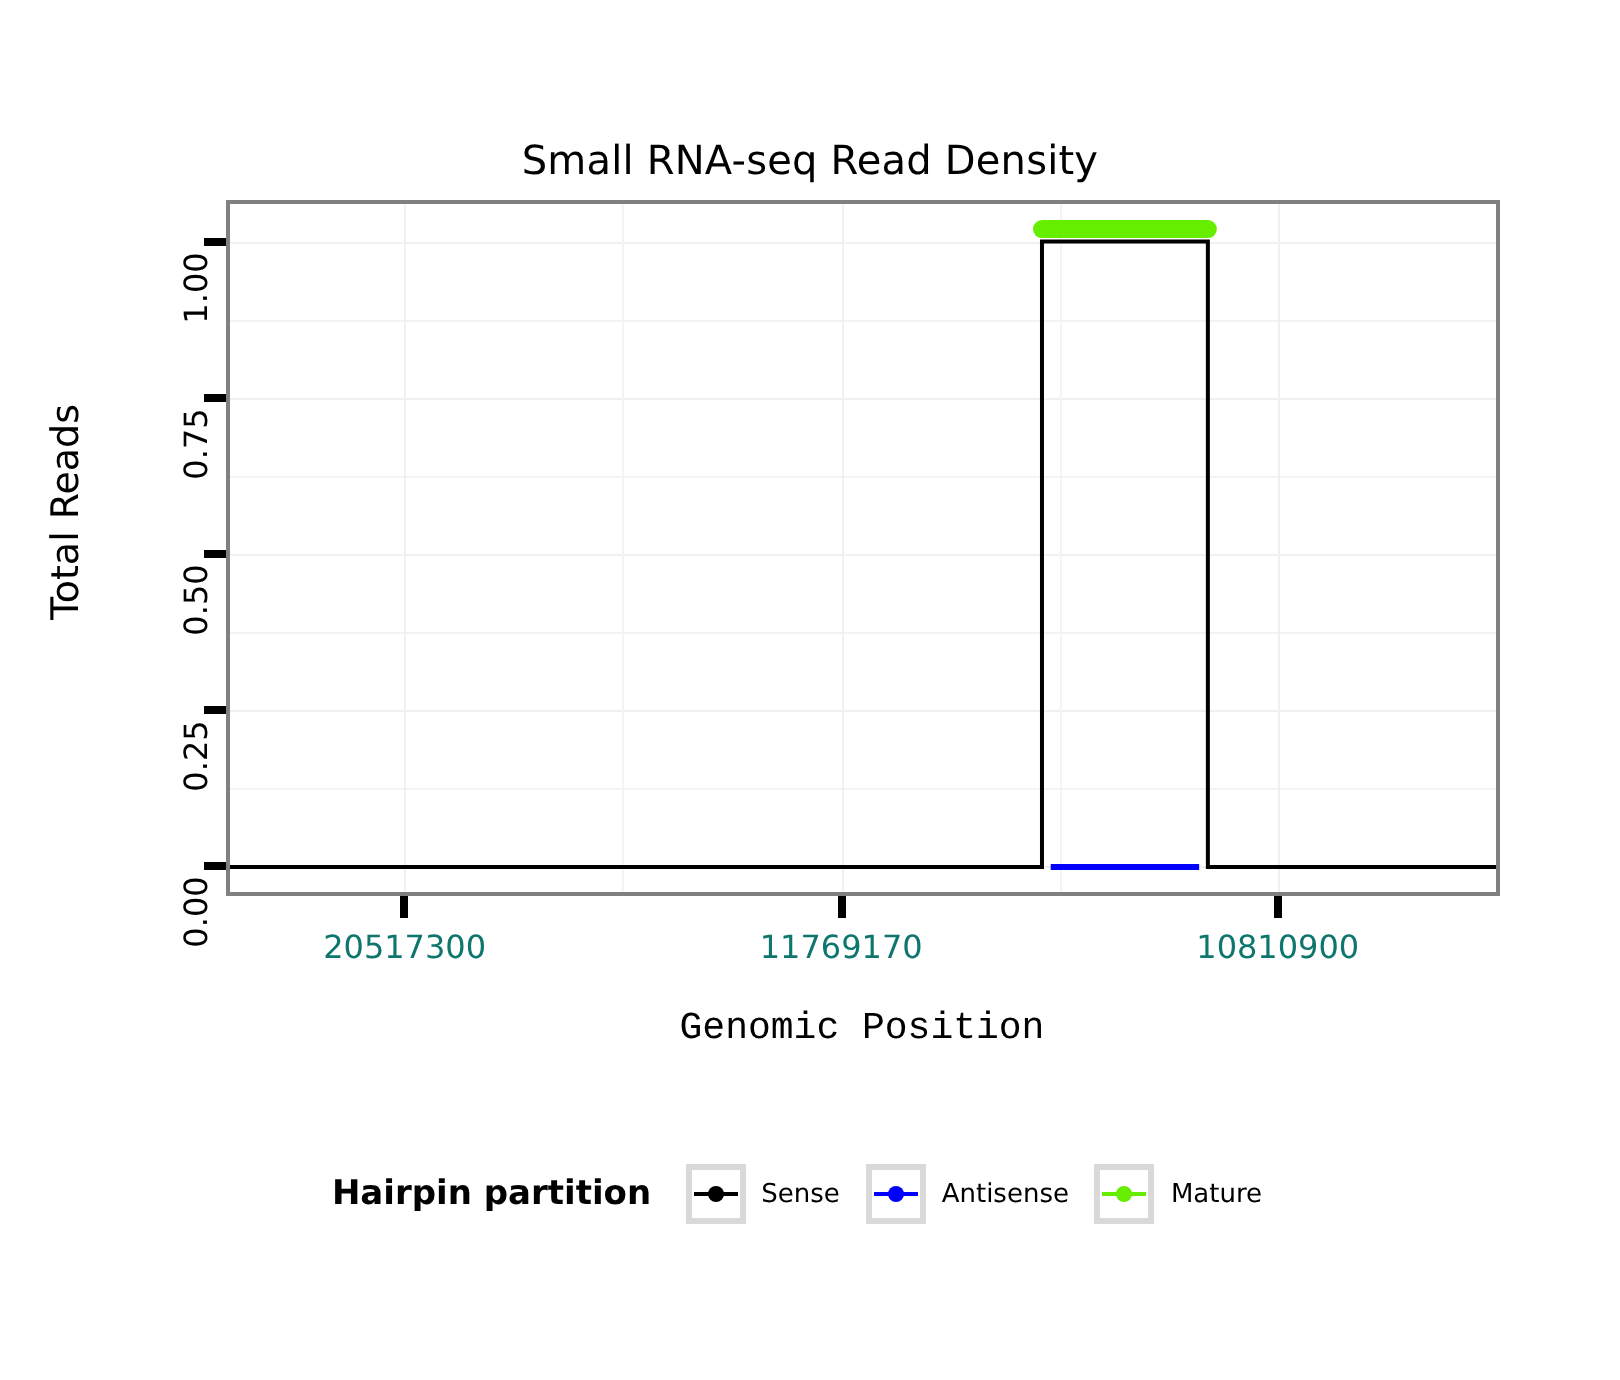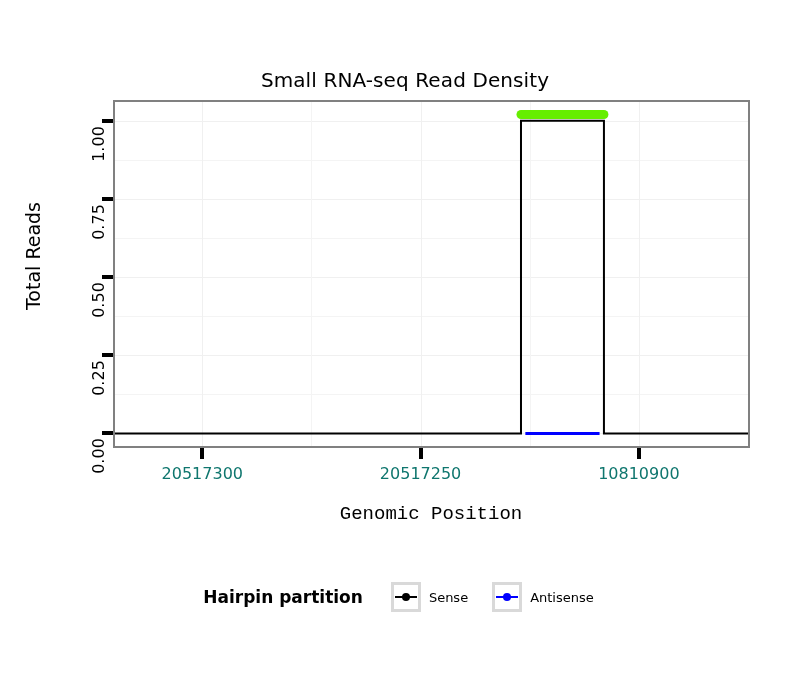--- a/index.html
+++ b/index.html
@@ -139,21 +139,21 @@
 
   
   #legend {
     position: absolute;
     left: 0;
     top: 582px;
     width: 810px;
     display: flex;
     align-items: center;
     justify-content: center;
-    gap: 11px;
+    gap: 0px;
   }
   #legend-title {
     font-size: 17px;
     font-weight: bold;
     margin-right: 17px;
     white-space: nowrap;
   }
   .legend-entry {
     display: flex;
     align-items: center;
@@ -237,21 +237,21 @@
       <div class="y-tick-label" style="left: 53px; top: 268.127px; width: 45px;">0.50</div>
       <div class="y-tick-mark" style="left: 102px; top: 196.945px;"></div>
       <div class="y-tick-label" style="left: 53px; top: 189.945px; width: 45px;">0.75</div>
       <div class="y-tick-mark" style="left: 102px; top: 118.764px;"></div>
       <div class="y-tick-label" style="left: 53px; top: 111.764px; width: 45px;">1.00</div>
     </div>
   <div id="x-axis">
       <div class="x-tick-mark" style="left: 200.31px; top: 448px;"></div>
       <div class="x-tick-label" style="left: 202.31px; top: 464px;">20517300</div>
       <div class="x-tick-mark" style="left: 418.586px; top: 448px;"></div>
-      <div class="x-tick-label" style="left: 420.586px; top: 464px;">20517250</div>
+      <div class="x-tick-label" style="left: 420.586px; top: 464px;">11769170</div>
       <div class="x-tick-mark" style="left: 636.862px; top: 448px;"></div>
       <div class="x-tick-label" style="left: 638.862px; top: 464px;">10810900</div>
     </div>
 
   <div id="x-axis-title">Genomic Position</div>
 
   <div id="legend">
     <div id="legend-title">Hairpin partition</div>
   <div class="legend-entry">
         <div class="legend-key">
@@ -260,15 +260,22 @@
         </div>
         <div class="legend-label">Sense</div>
       </div>
       <div class="legend-entry">
         <div class="legend-key">
           <div class="legend-key-line" style="background: rgb(0, 0, 255);"></div>
           <div class="legend-key-dot" style="background: rgb(0, 0, 255);"></div>
         </div>
         <div class="legend-label">Antisense</div>
       </div>
+      <div class="legend-entry">
+        <div class="legend-key">
+          <div class="legend-key-line" style="background: rgb(102, 238, 0);"></div>
+          <div class="legend-key-dot" style="background: rgb(102, 238, 0);"></div>
+        </div>
+        <div class="legend-label">Mature</div>
+      </div>
     </div>
 
 </div>
 
 </body></html>

